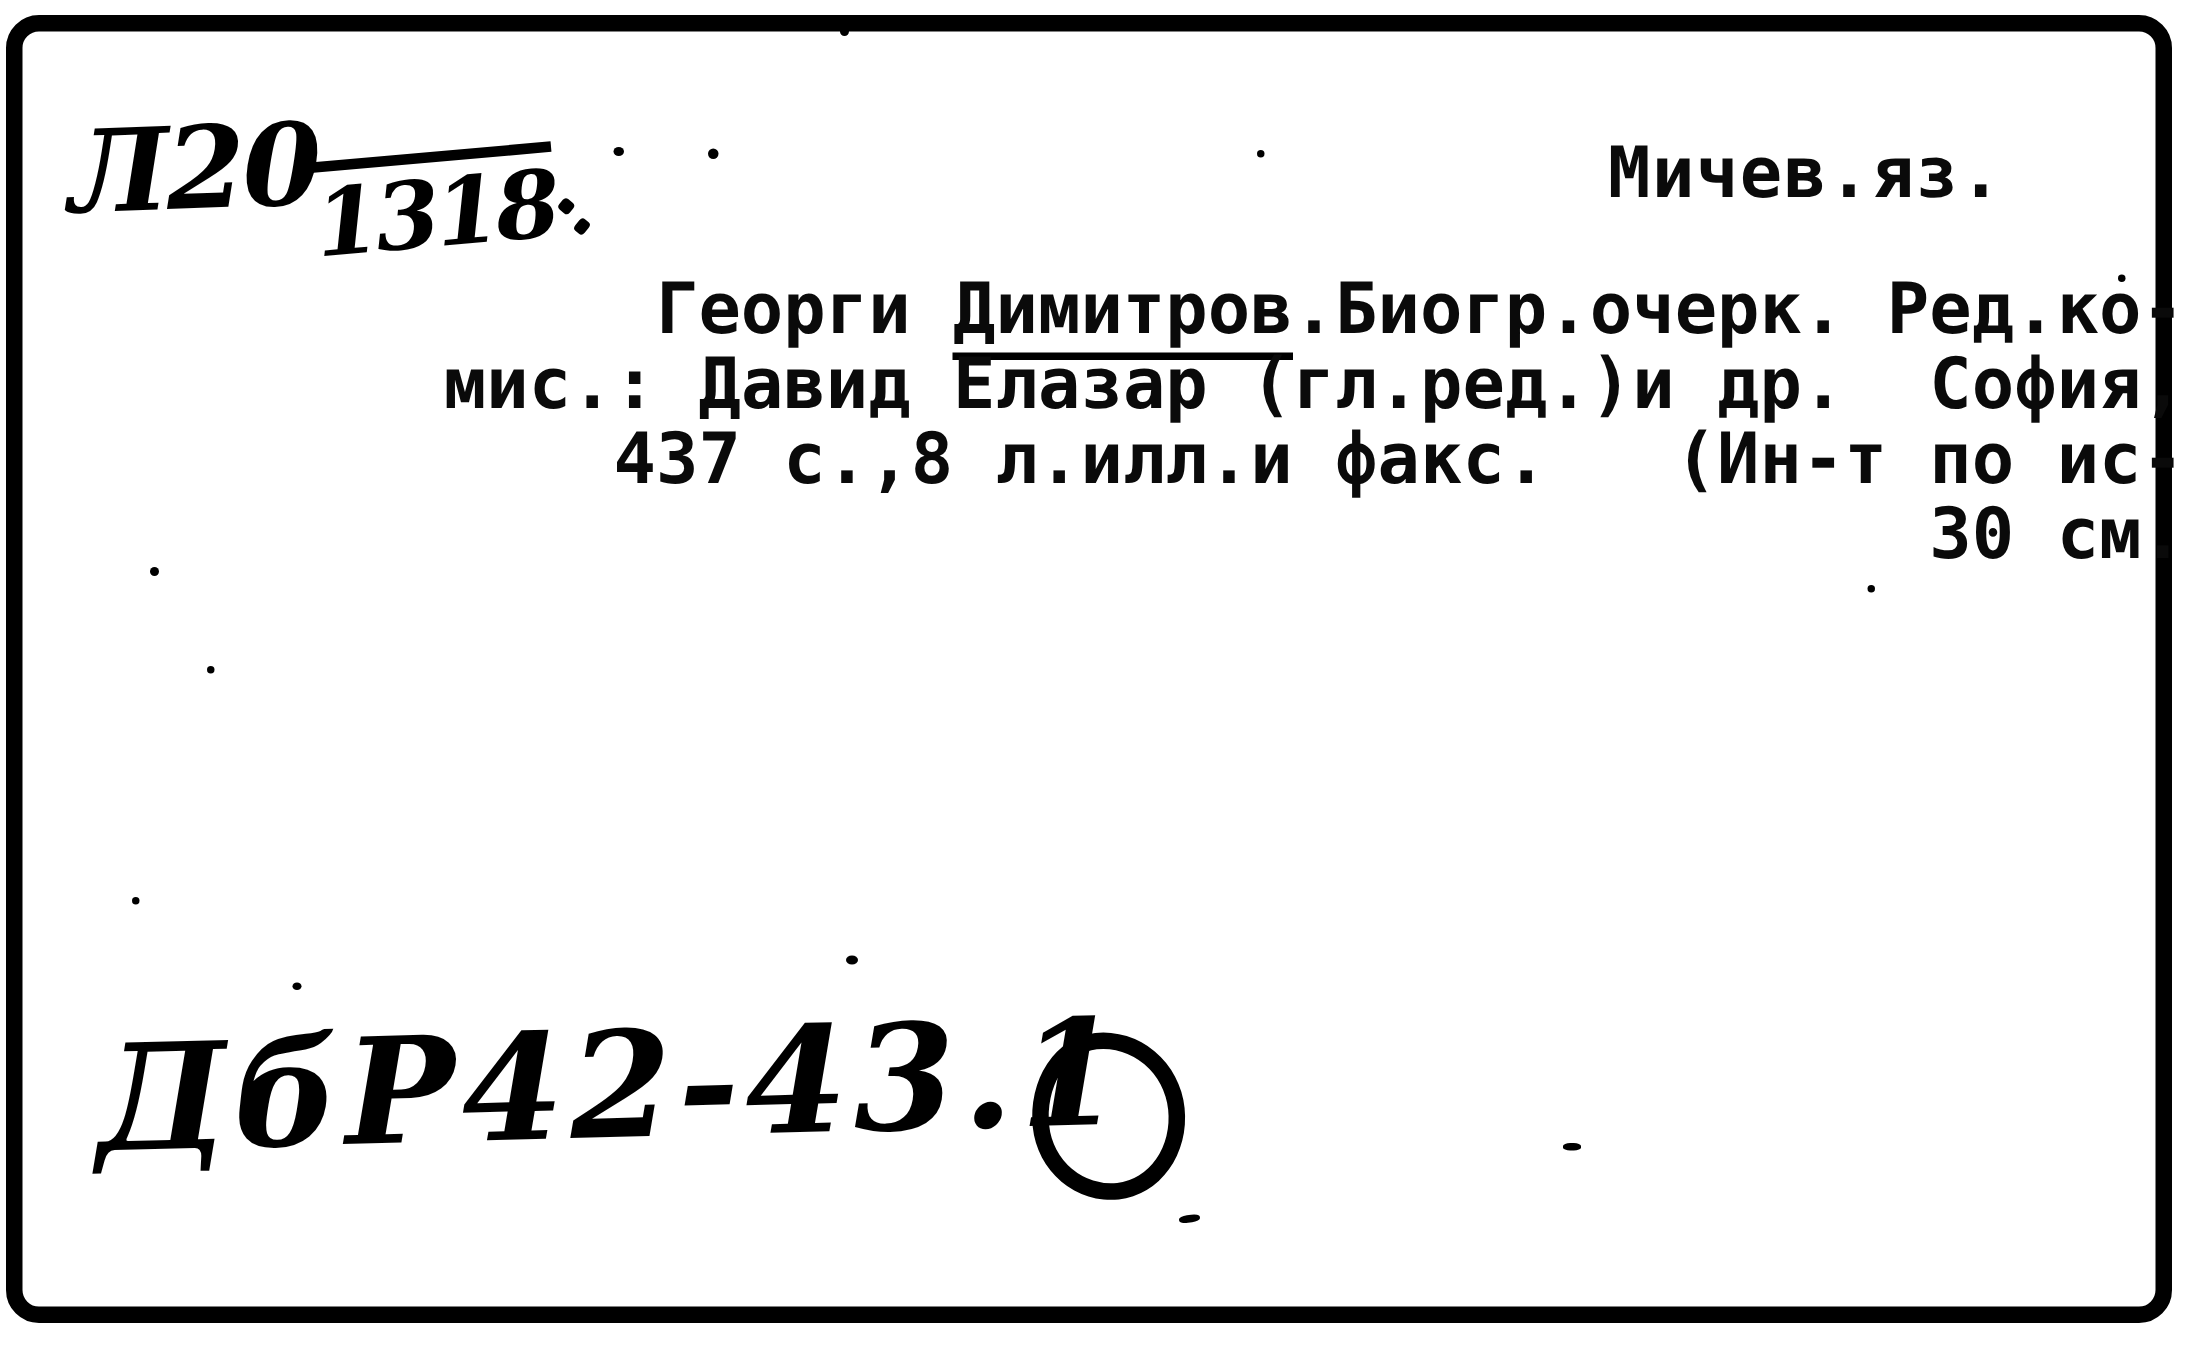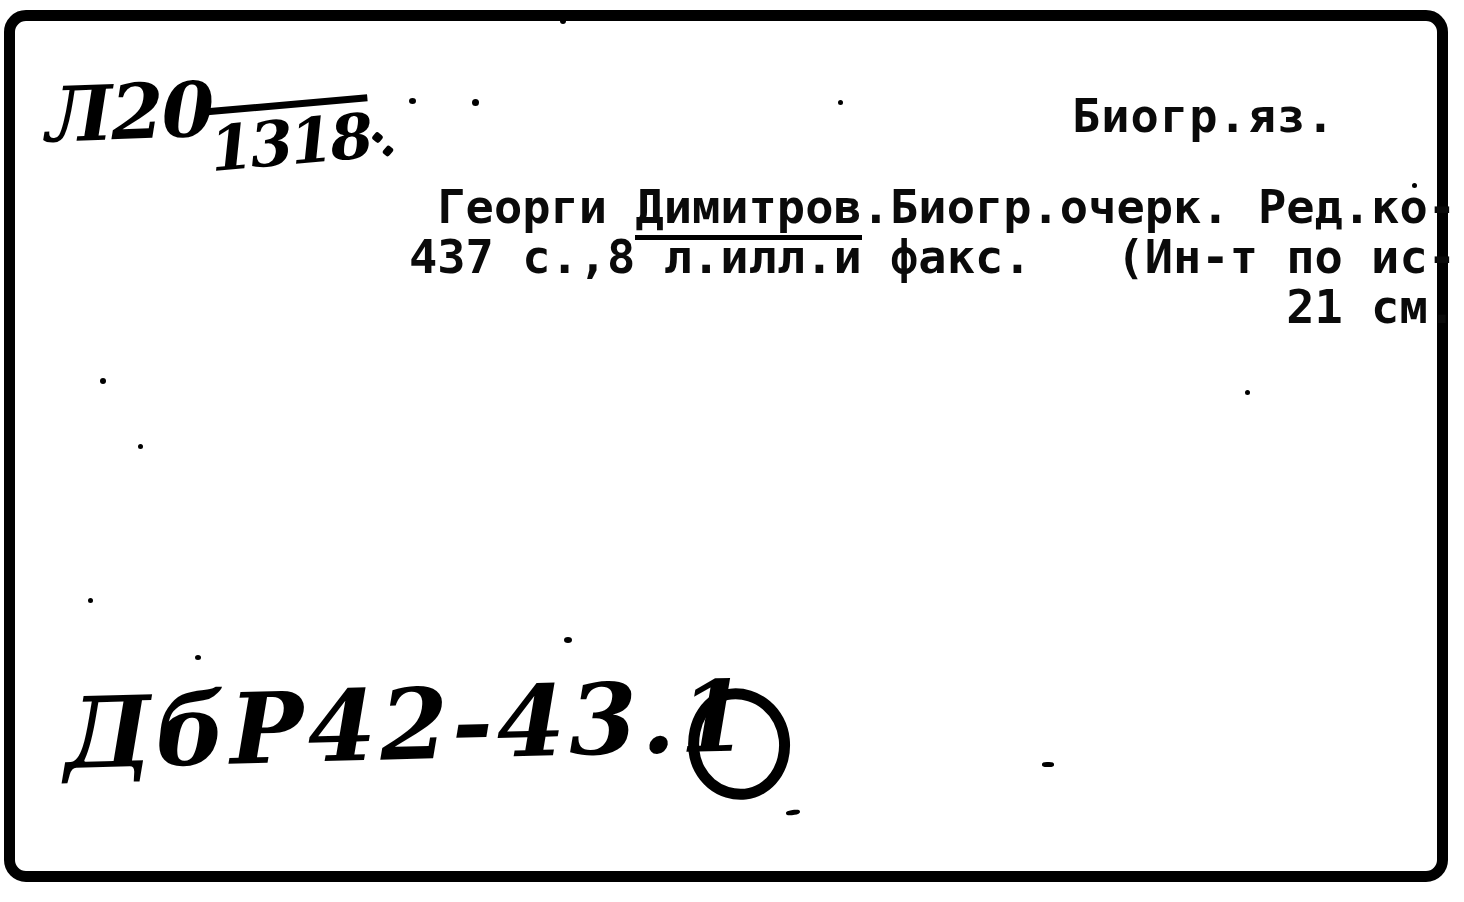--- a/index.html
+++ b/index.html
@@ -126,26 +126,27 @@
 
 <div class="stage">
 
   <div class="card-frame"></div>
 
   <div class="call-number">
     <span class="call-prefix">Л20</span>
     <span class="call-denominator">1318</span>
   </div>
 
-  <div class="language-label">Биогр.яз.</div>
+  <div class="language-label">Мичев.яз.</div>
 
   <div class="card-body">
     <div class="body-line indent"><span>Георги </span><span class="u-author">Димитров</span><span>.Биогр.очерк. Ред.ко-</span></div>
+    <div class="body-line">мис.: Давид Елазар (гл.ред.)и др.  София,</div>
     <div class="body-line indent">437 с.,8 л.илл.и факс.   (Ин-т по ис-</div>
-    <div class="body-line indent">21 см.</div>
+    <div class="body-line indent">30 см.</div>
   </div>
 
   <div class="shelf-code">ДбР42-43.1</div>
 
   <div class="circle-mark"></div>
 
   <div class="speck" style="left:373px;top:133px;width:9px;height:9px;transform:rotate(40deg);border-radius:30%;"></div>
   <div class="speck" style="left:384px;top:146px;width:8px;height:10px;transform:rotate(40deg);border-radius:30%;"></div>
   <div class="speck" style="left:409px;top:98px;width:7px;height:6px;"></div>
   <div class="speck" style="left:472px;top:99px;width:7px;height:7px;"></div>

